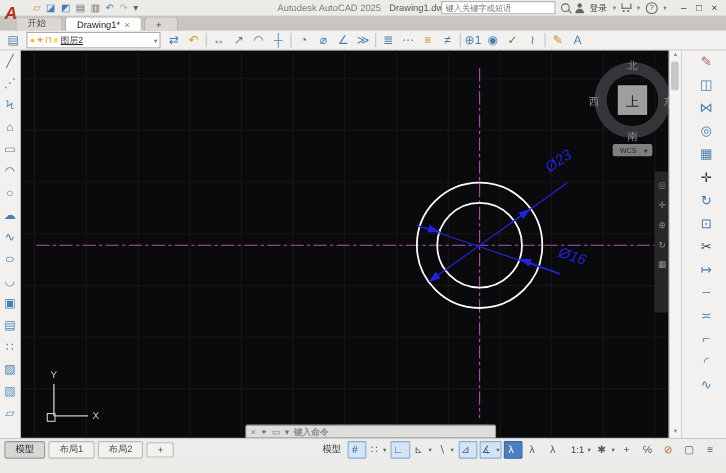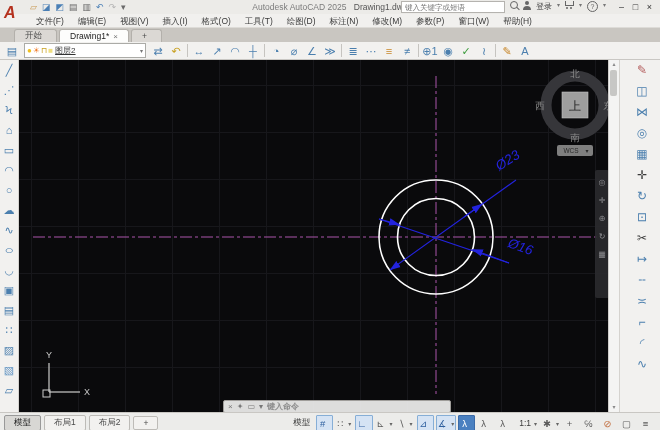--- a/index.html
+++ b/index.html
@@ -6,21 +6,21 @@
   .app{position:relative;width:660px;height:430px;font-family:"Liberation Sans",sans-serif;
        background:#ecebe8;overflow:hidden;font-size:9px;color:#333;user-select:none;}
   
   .titlebar{position:relative;height:14px;background:#ecebe8;display:flex;align-items:center;}
   .logo{position:absolute;left:4px;top:1px;width:20px;height:24px;color:#b5321f;
         font-weight:bold;font-style:italic;font-size:16px;line-height:24px;z-index:5;}
   .qat{display:flex;align-items:center;gap:5px;margin-left:30px;}
   .qicon{font-size:9px;line-height:12px;cursor:default;}
   .title-center{position:absolute;left:0;right:0;text-align:center;font-size:8.5px;color:#7c7c7c;pointer-events:none;}
   .title-center .doc{color:#555;margin-left:5px;}
-  .title-right{position:absolute;right:4px;top:1px;display:flex;align-items:flex-start;gap:5px;}
+  .title-right{position:absolute;right:4px;top:1px;display:flex;align-items:center;gap:5px;}
   .searchbox{display:flex;align-items:center;background:#fff;border:1px solid #b5b3af;height:10px;width:102px;}
   .searchbox input{border:none;outline:none;width:100%;font-size:7.5px;padding:0 3px;background:transparent;color:#333;font-family:"Liberation Sans",sans-serif;}
   .mag{width:6px;height:6px;border:1px solid #666;border-radius:50%;position:relative;display:inline-block;}
   .mag::after{content:"";position:absolute;width:4px;height:1px;background:#666;transform:rotate(45deg);right:-3px;bottom:-1px;}
   .person{width:8px;height:9px;position:relative;display:inline-block;}
   .person::before{content:"";position:absolute;width:4px;height:4px;border-radius:50%;background:#666;left:2px;top:0;}
   .person::after{content:"";position:absolute;width:8px;height:4px;border-radius:4px 4px 0 0;background:#666;bottom:0;left:0;}
   .signin{font-size:8px;color:#444;}
   .cart{width:9px;height:8px;position:relative;display:inline-block;}
   .cart::before{content:"";position:absolute;left:0;top:0;width:7px;height:4px;border:1px solid #666;border-top:none;}
@@ -121,35 +121,20 @@
       <span class="dda">▾</span>
       <span class="winctl">
 
       <span class="wc">–</span>
           <span class="wc">□</span>
           <span class="wc">×</span>
         </span>
     </div>
   </div>
 
-  <div class="menubar">
-
-  <span class="menu-item">文件(F)</span>
-      <span class="menu-item">编辑(E)</span>
-      <span class="menu-item">视图(V)</span>
-      <span class="menu-item">插入(I)</span>
-      <span class="menu-item">格式(O)</span>
-      <span class="menu-item">工具(T)</span>
-      <span class="menu-item">绘图(D)</span>
-      <span class="menu-item">标注(N)</span>
-      <span class="menu-item">修改(M)</span>
-      <span class="menu-item">参数(P)</span>
-      <span class="menu-item">窗口(W)</span>
-      <span class="menu-item">帮助(H)</span>
-    </div>
 
   <div class="filetabs">
 
   <span class="ftab">
         <span>开始</span>
         <span class="tclose"></span>
       </span>
       <span class="ftab on">
         <span>Drawing1*</span>
         <span class="tclose">×</span>

